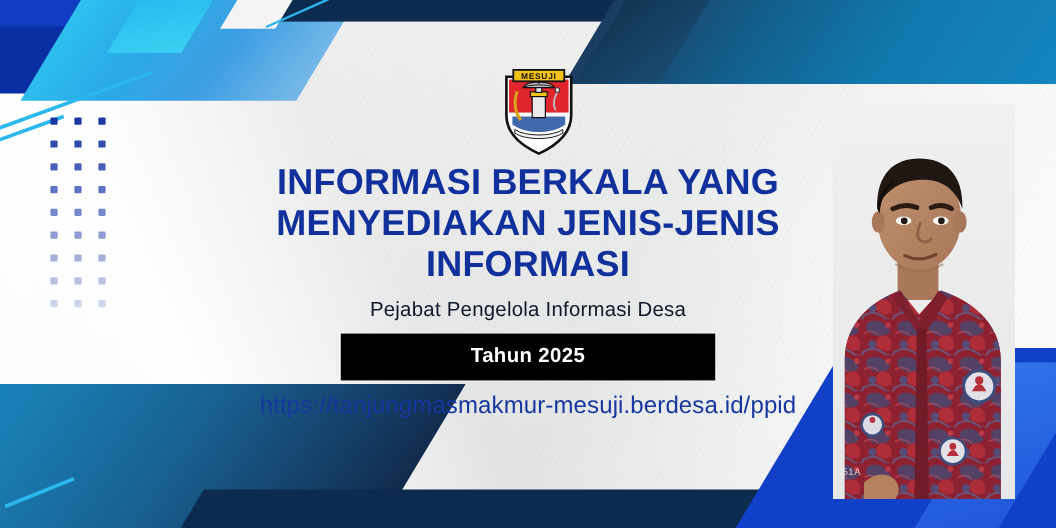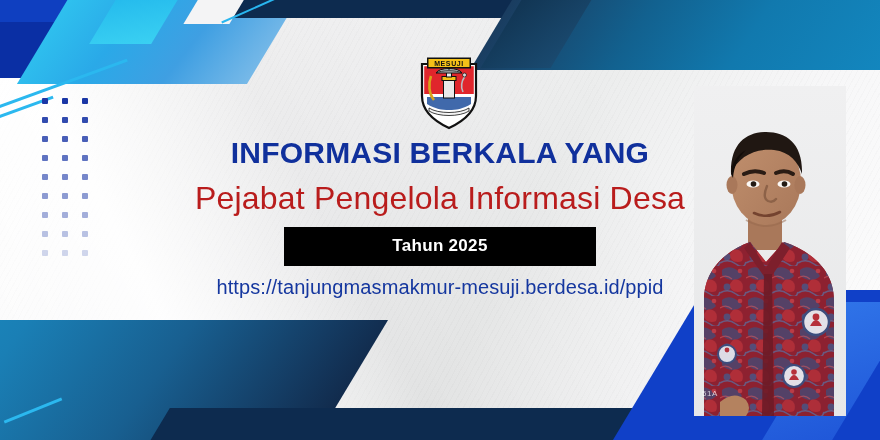--- a/index.html
+++ b/index.html
@@ -207,22 +207,22 @@
     margin: 0;
     color: #10309c;
     font-size: 30px;
     font-weight: 700;
     line-height: 1.13;
     letter-spacing: .2px;
   }
   .headline span { display: block; }
   .subline {
     margin: 10px 0 0 0;
-    color: #b91c1c;
-    font-size: 32px;
+    color: #0f172a;
+    font-size: 17px;
     font-weight: 400;
     letter-spacing: .2px;
   }
   .year-badge {
     display: inline-block;
     margin-top: 10px;
     padding: 9px 0 10px;
     width: 312px;
     background: #000000;
     color: #ffffff;
@@ -344,20 +344,22 @@
       <path d="M47 24 C43 30 43 36 45 40" fill="none" stroke="#b9bcc0" stroke-width="1.6"></path>
       <circle cx="46.5" cy="23" r="2" fill="#d8d9da" stroke="#111" stroke-width=".7"></circle>
 
       <path d="M11 56 C20 62 42 62 51 56 L51 59 C42 65 20 65 11 59 Z" fill="#f4f4f4" stroke="#111" stroke-width=".8"></path>
     </svg>
   </div>
 
   <div class="content">
     <h1 class="headline">
       <span>INFORMASI BERKALA YANG</span>
+      <span>MENYEDIAKAN JENIS-JENIS</span>
+      <span>INFORMASI</span>
     </h1>
     <p class="subline">Pejabat Pengelola Informasi Desa</p>
     <div class="year-badge">Tahun 2025</div>
     <p class="url">https://tanjungmasmakmur-mesuji.berdesa.id/ppid</p>
   </div>
 
   <div class="portrait">
     <svg viewBox="0 0 152 330" xmlns="http://www.w3.org/2000/svg" aria-hidden="true">
       <defs>
         <linearGradient id="bgp" x1="0" y1="0" x2="0" y2="1">

